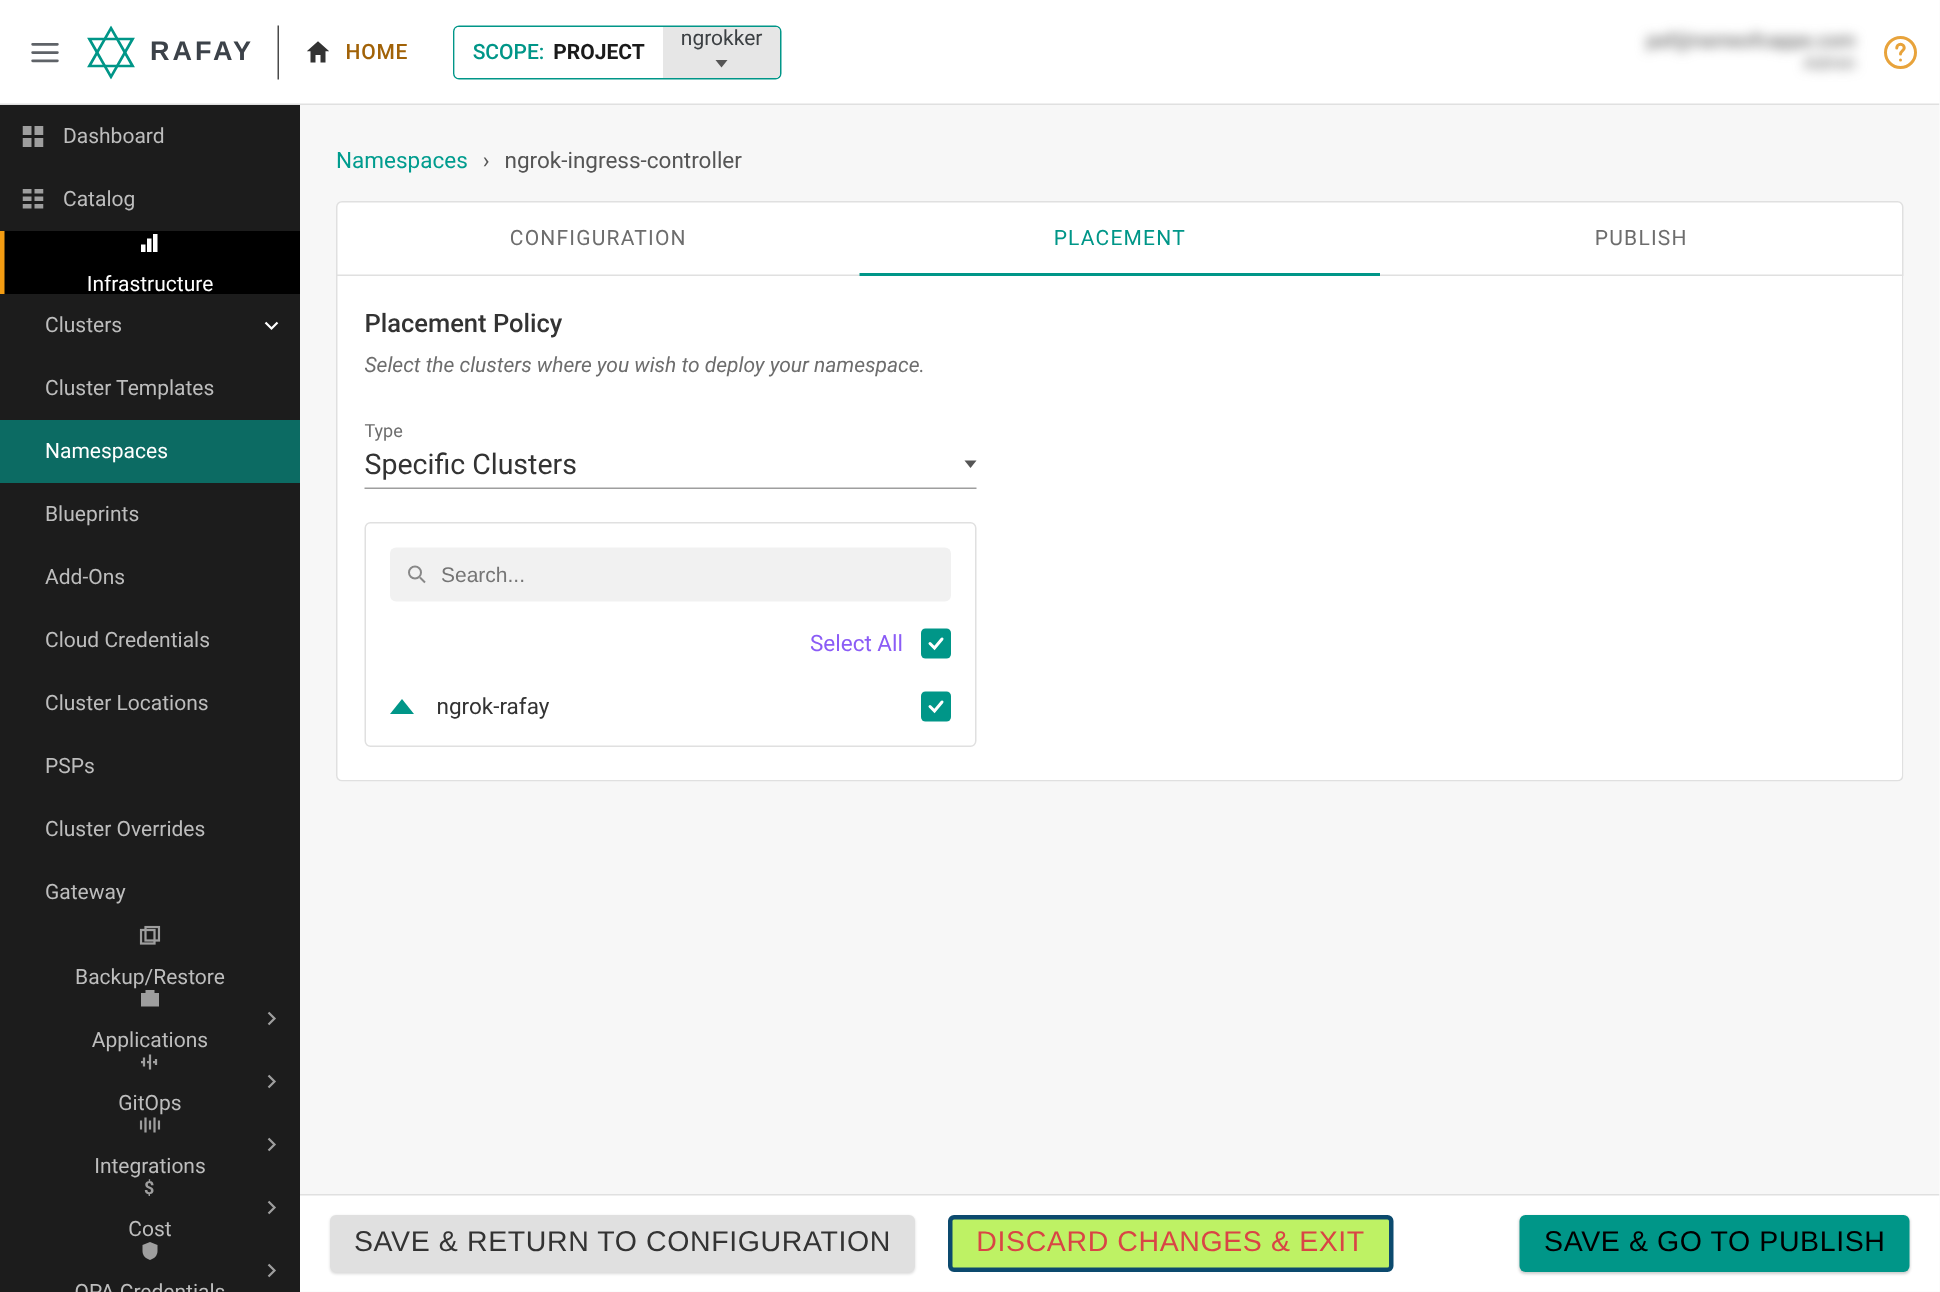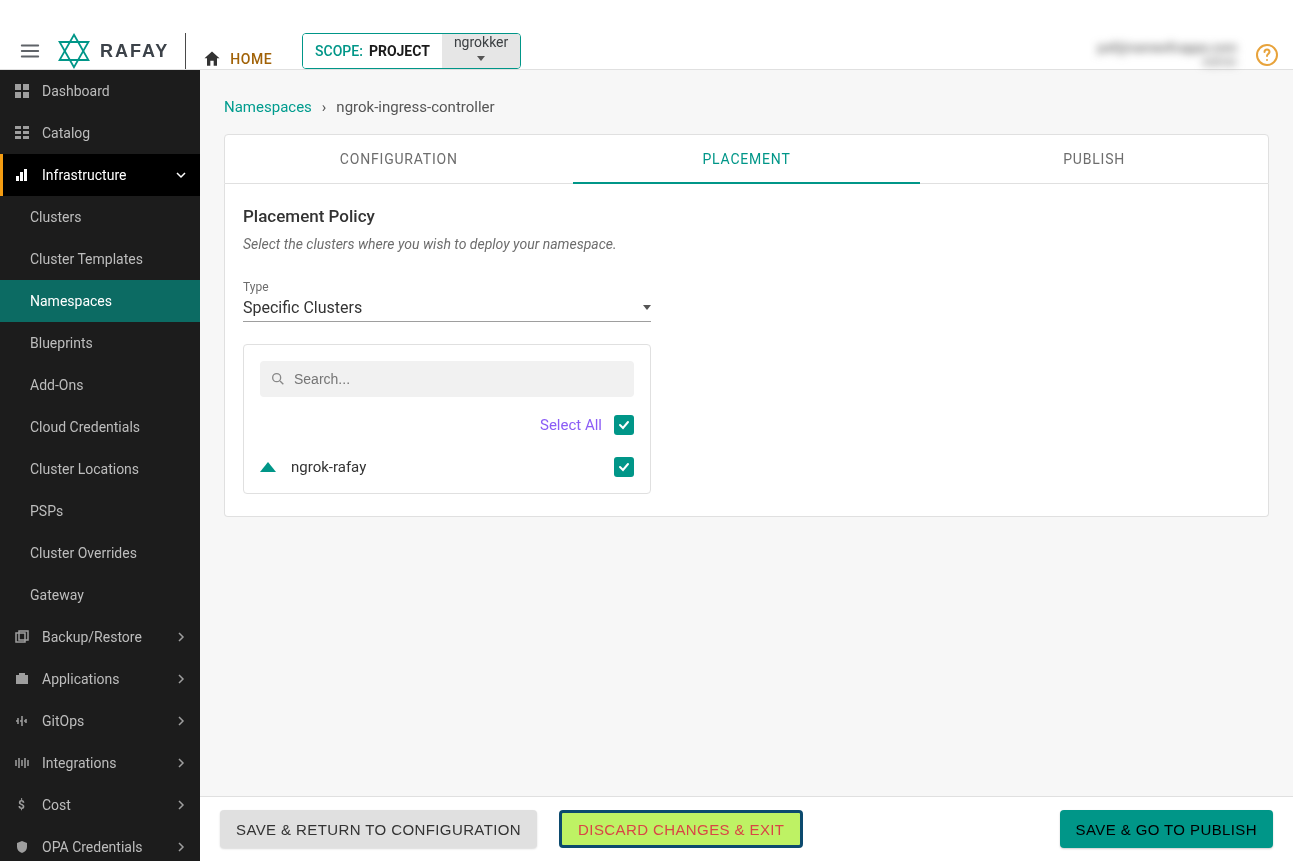--- a/index.html
+++ b/index.html
@@ -1,41 +1,41 @@
 <!DOCTYPE html>
 <html><head>
 <meta charset="utf-8">
 <style>
 * { box-sizing: border-box; margin: 0; padding: 0; }
 html, body { height: 100%; font-family: -apple-system, BlinkMacSystemFont, "Segoe UI", Roboto, Helvetica, Arial, sans-serif; color: #3c4043; }
 body { width: 1293px; height: 861px; overflow: hidden; background: #fff; position: relative; }
 
 
-.top-bar { position: absolute; top: 0; left: 0; right: 0; height: 70px; background: #fff; border-bottom: 1px solid #e0e0e0; display: flex; align-items: flex-end; padding: 0 12px; z-index: 10; }
+.top-bar { position: absolute; top: 0; left: 0; right: 0; height: 70px; background: #fff; border-bottom: 1px solid #e0e0e0; display: flex; align-items: center; padding: 0 12px; z-index: 10; }
 .menu-btn { width: 36px; height: 36px; display: flex; align-items: center; justify-content: center; cursor: pointer; color: #5f6368; }
 .logo { margin-left: 8px; display: flex; align-items: center; gap: 8px; }
 .logo-mark { width: 36px; height: 36px; }
 .logo-text { font-family: Arial, sans-serif; font-weight: 700; letter-spacing: 2px; font-size: 18px; color: #3c4249; }
 .vdiv { width: 1px; height: 36px; background: #4a4a4a; margin: 0 16px; }
 .home-btn { display: flex; align-items: center; gap: 8px; cursor: pointer; color: #a16207; font-weight: 500; font-size: 14px; letter-spacing: .5px; }
 .scope-box { margin-left: 30px; display: inline-flex; border: 1px solid #009688; border-radius: 4px; overflow: hidden; height: 36px; }
 .scope-left { display: flex; align-items: center; padding: 0 12px; background: #fff; font-size: 14px; }
 .scope-left .pre { color: #009688; font-weight: 500; margin-right: 6px; }
 .scope-left .val { font-weight: 700; color: #1a1a1a; }
 .scope-right { display: flex; align-items: center; padding: 0 12px; background: #e6e6e6; font-size: 14px; cursor: pointer; gap: 6px; flex-direction: column; }
 .top-right { margin-left: auto; display: flex; align-items: center; gap: 16px; }
 .user-blur { display: flex; flex-direction: column; align-items: flex-end; filter: blur(4px); color: #666; }
 .user-blur .l1 { font-size: 13px; font-weight: 500; }
 .user-blur .l2 { font-size: 12px; }
 .help-btn { color: #e8a33b; width: 28px; height: 28px; display: flex; align-items: center; justify-content: center; cursor: pointer; }
 
 
 .sidebar { position: absolute; top: 70px; left: 0; bottom: 0; width: 200px; background: #1c1c1c; color: #bdbdbd; overflow-y: auto; font-size: 14px; }
 .side-item { display: flex; align-items: center; gap: 12px; padding: 0 14px; height: 42px; cursor: pointer; }
-.side-item.expandable { position: relative; }
+.side-item.expandable { position: relative; flex-direction: column; }
 .side-item .chev { margin-left: auto; }
 .side-item.active-group { background: #000; color: #fff; position: relative; }
 .side-item.active-group::before { content: ""; position: absolute; left: 0; top: 0; bottom: 0; width: 3px; background: #f39c12; }
 .side-sub { padding-left: 30px; height: 42px; display: flex; align-items: center; cursor: pointer; color: #bdbdbd; }
 .side-sub.selected { background: #0c6b63; color: #fff; }
 .icon-slot { width: 16px; height: 16px; flex: 0 0 16px; display: flex; align-items: center; justify-content: center; }
 
 
 .content { position: absolute; top: 70px; left: 200px; right: 0; bottom: 65px; background: #f7f7f7; overflow-y: auto; padding: 18px 24px; }
 .breadcrumb { display: flex; align-items: center; gap: 10px; font-size: 15px; margin-bottom: 18px; margin-top: 10px; }
@@ -47,35 +47,35 @@
 .tab { flex: 1; display: flex; align-items: center; justify-content: center; font-size: 14px; letter-spacing: .8px; color: #6d6d6d; cursor: pointer; }
 .tab.active { color: #009688; position: relative; }
 .tab.active::after { content: ""; position: absolute; bottom: -1px; left: 0; right: 0; height: 2px; background: #009688; }
 
 .panel { background: #fff; border: 1px solid #e0e0e0; border-top: none; border-radius: 0 0 4px 4px; padding: 22px 18px 22px 18px; }
 .panel h2 { font-size: 17px; font-weight: 500; color: #333; margin-bottom: 10px; }
 .panel .subtitle { font-style: italic; color: #6d6d6d; font-size: 14px; margin-bottom: 28px; }
 
 .field-label { font-size: 12px; color: #6d6d6d; margin-bottom: 4px; display: block; }
 .select-wrap { width: 408px; border-bottom: 1px solid #9e9e9e; padding-bottom: 4px; display: flex; align-items: center; justify-content: space-between; cursor: pointer; margin-bottom: 22px; }
-.select-wrap .sel-val { font-size: 16px; color: #333; }
+.select-wrap .sel-val { font-size: 19px; color: #333; }
 
 .cluster-card { width: 408px; border: 1px solid #e0e0e0; border-radius: 4px; padding: 16px; }
 .search-row { display: flex; align-items: center; background: #f1f1f1; border-radius: 4px; height: 36px; padding: 0 10px; gap: 8px; margin-bottom: 18px; }
 .search-row input { border: none; outline: none; background: transparent; flex: 1; font-size: 14px; }
 .select-all-row { display: flex; align-items: center; justify-content: flex-end; gap: 12px; margin-bottom: 22px; color: #8b5cf6; font-size: 15px; }
 .cluster-row { display: flex; align-items: center; gap: 15px; font-size: 15px; color: #333; }
 .cluster-row .chk { margin-left: auto; }
 .chk { width: 20px; height: 20px; border-radius: 3px; display: inline-flex; align-items: center; justify-content: center; }
 .chk.checked { background: #009688; }
 .tri-green { width: 0; height: 0; border-left: 8px solid transparent; border-right: 8px solid transparent; border-bottom: 10px solid #009688; }
 
 
 .footer { position: absolute; left: 200px; right: 0; bottom: 0; height: 65px; background: #fff; border-top: 1px solid #e0e0e0; display: flex; align-items: center; padding: 0 20px; gap: 22px; }
-.btn { height: 38px; padding: 16px 16px; border-radius: 4px; font-size: 15px; letter-spacing: .4px; font-weight: 500; cursor: pointer; display: inline-flex; align-items: center; justify-content: center; border: none; }
+.btn { height: 38px; padding: 16px 16px; border-radius: 4px; font-size: 19px; letter-spacing: .4px; font-weight: 500; cursor: pointer; display: inline-flex; align-items: center; justify-content: center; border: none; }
 .btn-grey { background: #e0e0e0; color: #333; box-shadow: 0 1px 2px rgba(0,0,0,.15); }
 .btn-danger-outline { background: #bef264; color: #d94545; border: 3px solid #0c4a6e; }
 .btn-primary { background: #009688; color: #000000; box-shadow: 0 1px 2px rgba(0,0,0,.2); margin-left: auto; }
 
 .caret-down { width: 0; height: 0; border-left: 4px solid transparent; border-right: 4px solid transparent; border-top: 5px solid #555; display: inline-block; }
 </style>
 </head>
 <body>
 
 <div class="top-bar">

